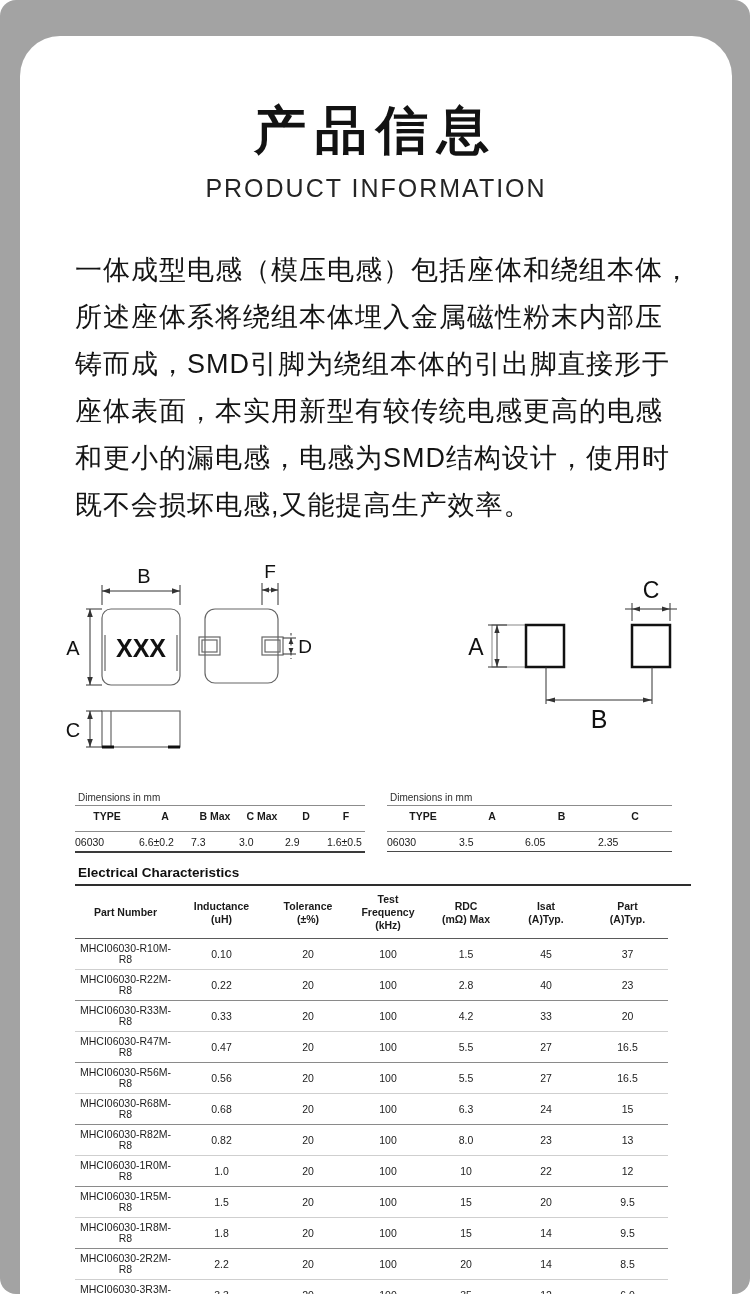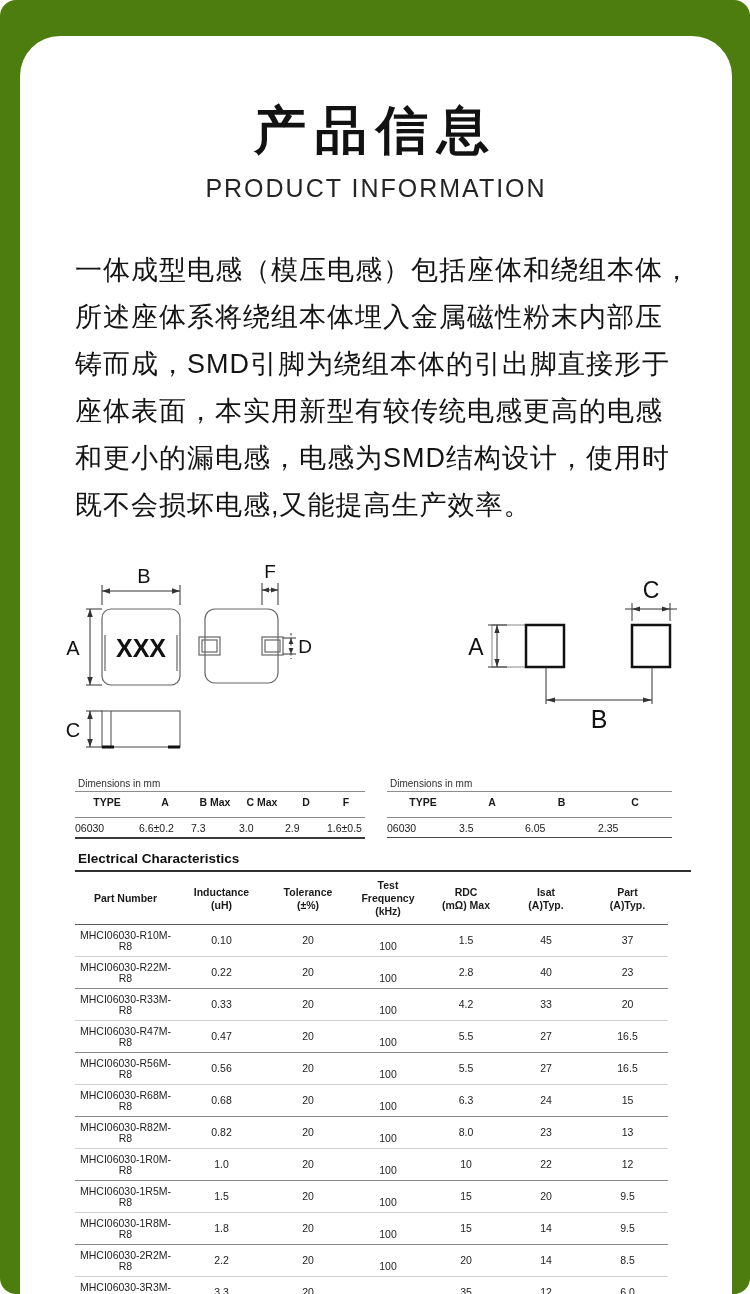--- a/index.html
+++ b/index.html
@@ -24,21 +24,21 @@
     margin:44px 40px 0 55px; font-size:27px; line-height:47px; color:#141414;
     letter-spacing:1px;
   }
   .diagrams { position:relative; height:205px; margin-top:36px; }
   .diagrams svg { position:absolute; top:0; }
   #svg-top-view  { left:42px; }
   #svg-bottom-view { left:170px; }
   #svg-land-pattern { left:435px; top:2px; }
   svg text { font-family:"Liberation Sans","DejaVu Sans",sans-serif; fill:#111; }
 
-  .dim-row { display:flex; margin:8px 0 0 55px; gap:22px; }
+  .dim-row { display:flex; margin:22px 0 0 55px; gap:22px; }
   .dim-block.left  { width:290px; }
   .dim-block.right { width:285px; }
   .dim-caption {
     font-size:10px; color:#2d2d2d; padding:0 0 2px 3px;
     border-bottom:1px solid #8c8c8c;
   }
   table.dim-table { border-collapse:collapse; table-layout:fixed; width:100%; }
   table.dim-table th {
     font-size:10.5px; font-weight:bold; text-align:center; padding:4px 0 9px;
     border-bottom:1px solid #8c8c8c; color:#1a1a1a;
@@ -56,26 +56,26 @@
     font-size:10.5px; font-weight:bold; text-align:center; padding:7px 0 6px;
     line-height:13px; white-space:pre-line; border-bottom:1.5px solid #5a5a5a;
     color:#1a1a1a;
   }
   table.elec tbody td {
     font-size:10.5px; text-align:center; padding:4px 0 4px; line-height:11px;
     color:#1c1c1c;
   }
   table.elec tbody tr:nth-child(odd)  td { border-bottom:1px solid #cfcfcf; }
   table.elec tbody tr:nth-child(even) td { border-bottom:1px solid #8a8a8a; }
-  table.elec tbody td.freq { vertical-align:top; padding-top:16px; }
+  table.elec tbody td.freq { vertical-align:top; padding-top:10px; }
 </style>
 </head>
 <body>
 
-<div class="frame" id="frame" style="background: #4d7c0f;">
+<div class="frame" id="frame" style="background: #a3a3a3;">
   <div class="panel">
 
     <h1 class="title">产品信息</h1>
     <div class="subtitle">PRODUCT INFORMATION</div>
 
     <div class="desc">
         <div>一体成型电感（模压电感）包括座体和绕组本体，</div>
         <div>所述座体系将绕组本体埋入金属磁性粉末内部压</div>
         <div>铸而成，SMD引脚为绕组本体的引出脚直接形于</div>
         <div>座体表面，本实用新型有较传统电感更高的电感</div>

